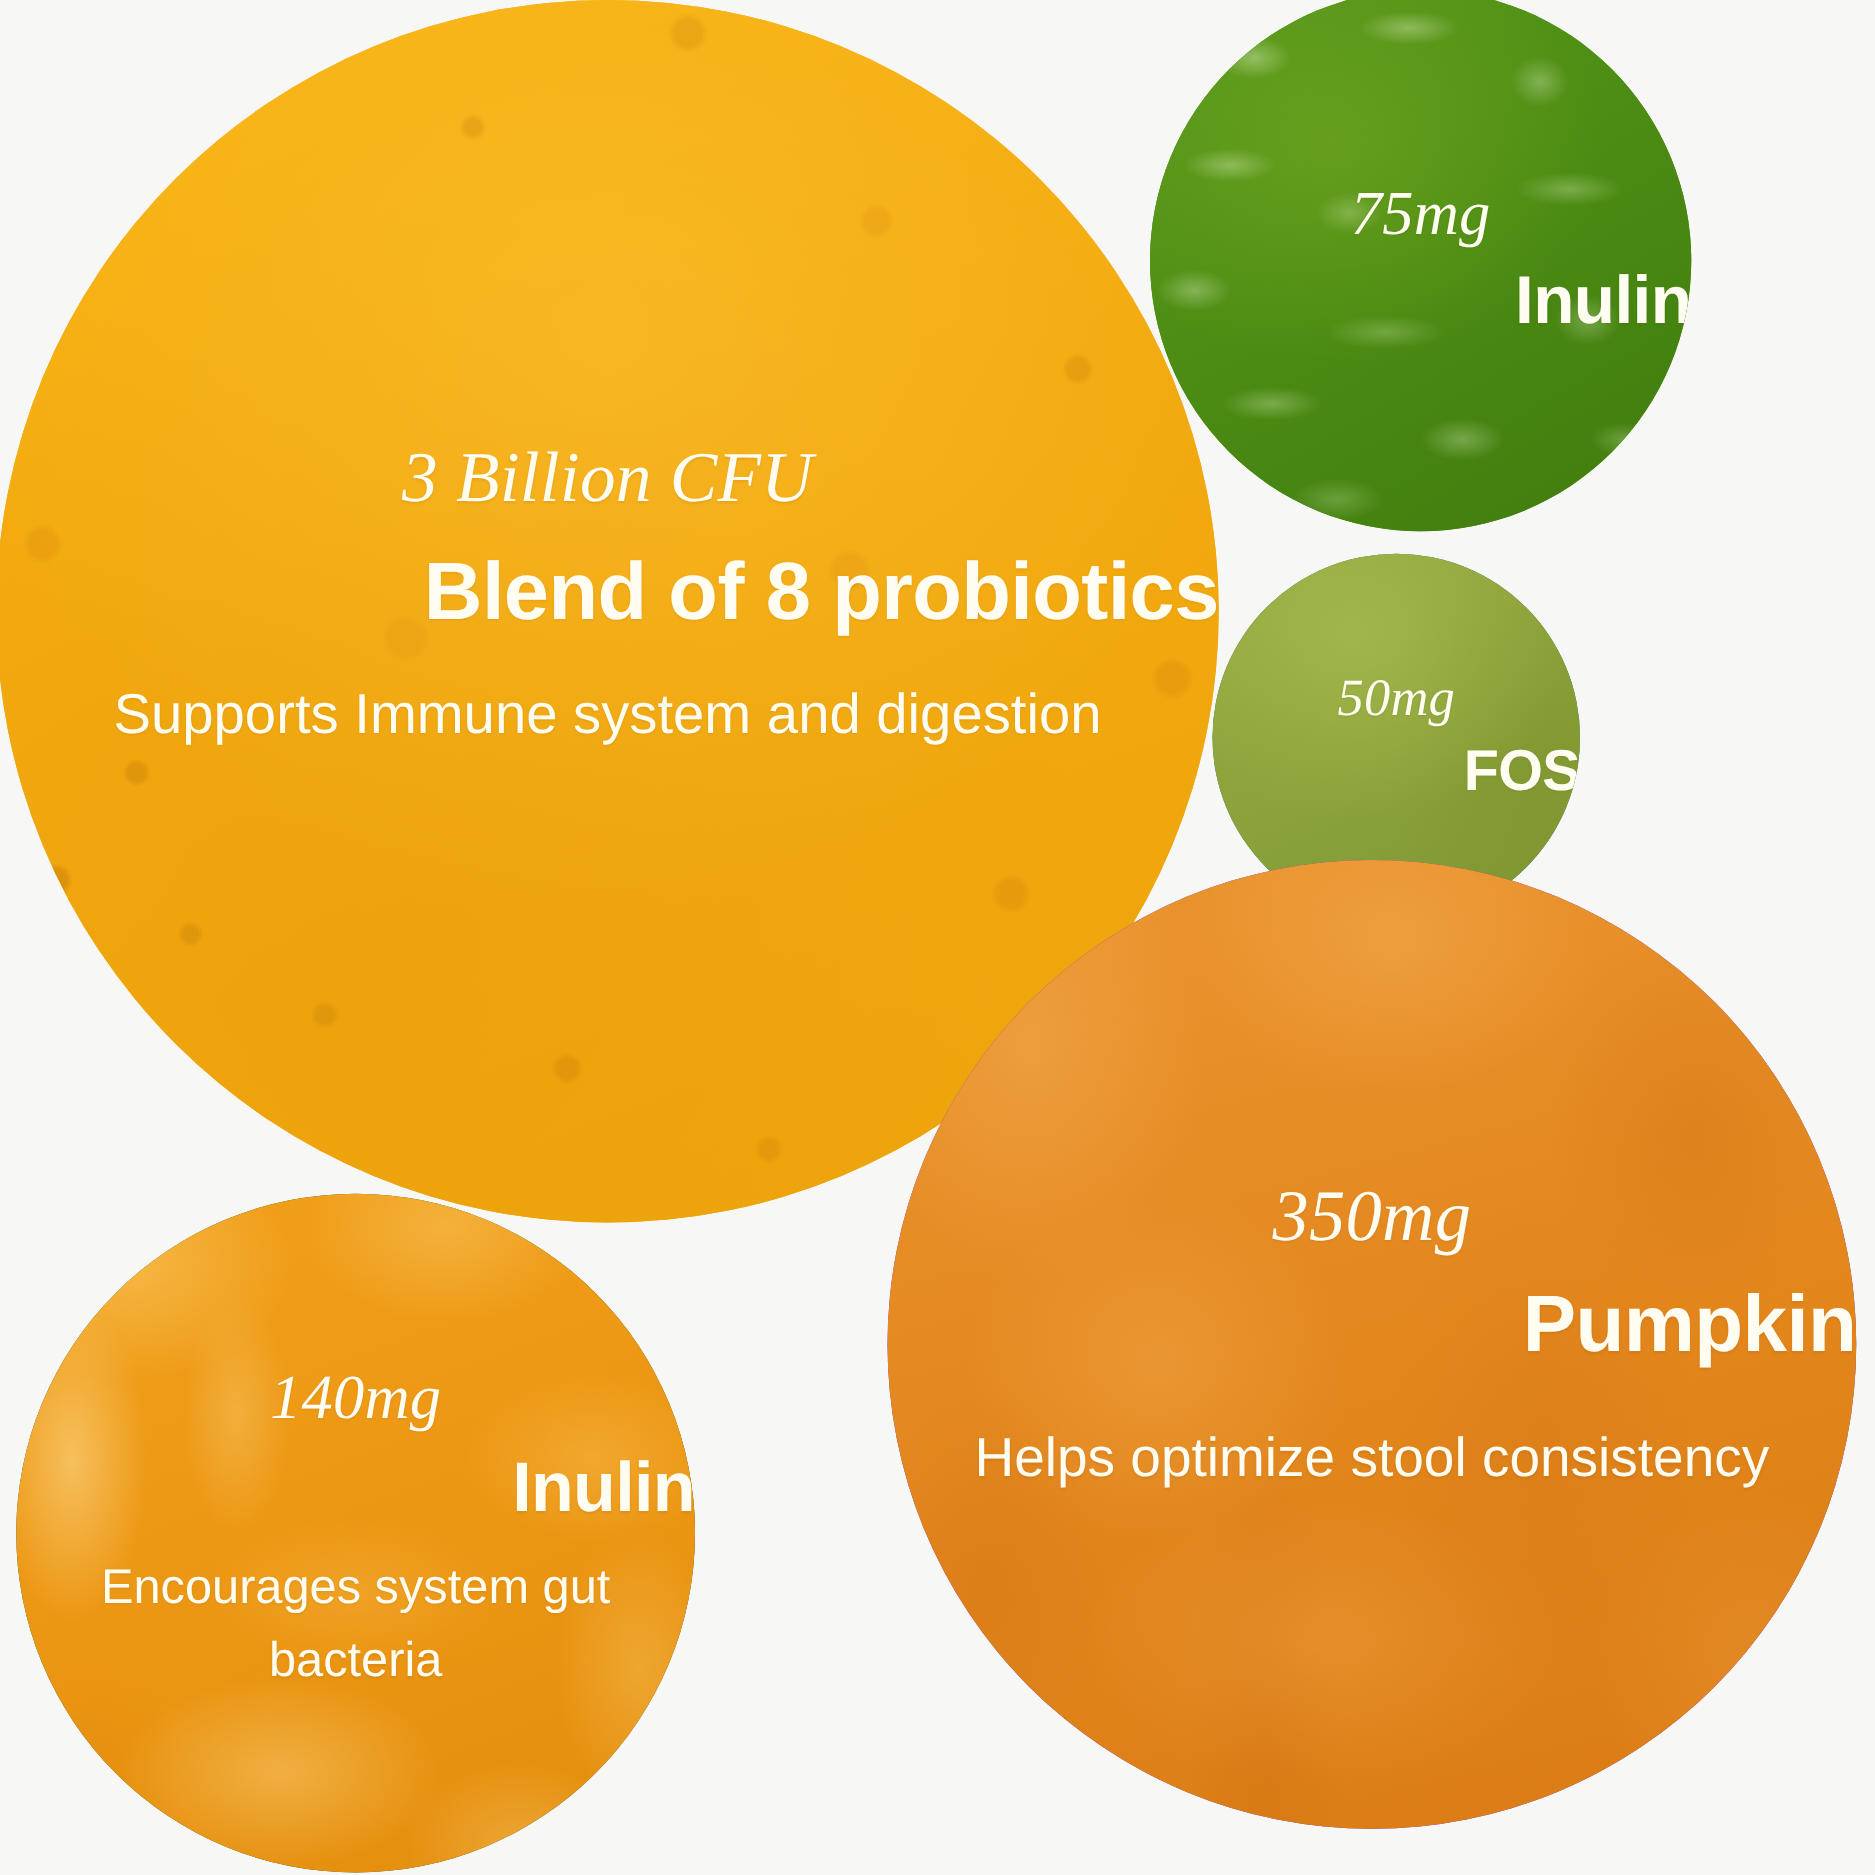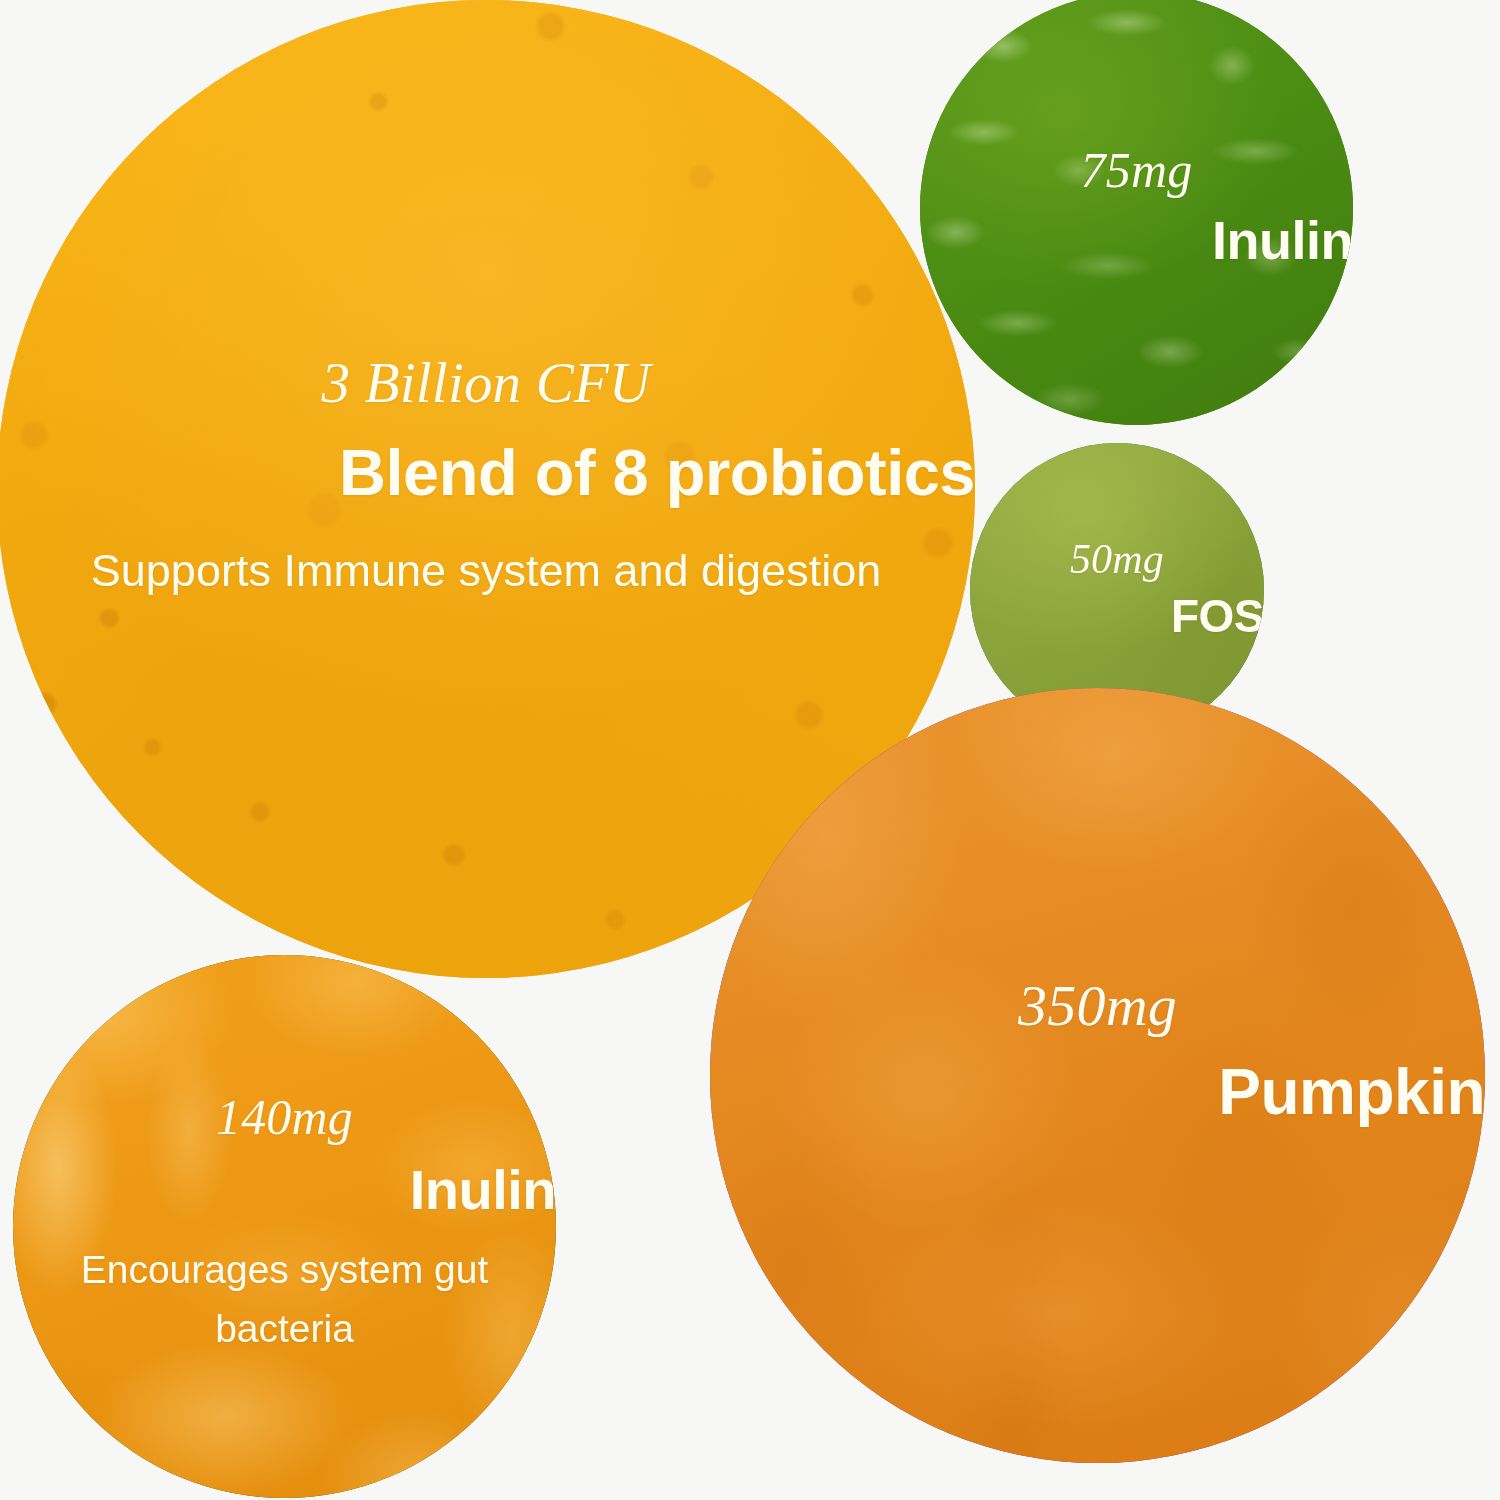--- a/index.html
+++ b/index.html
@@ -234,20 +234,21 @@
       <div class="amount">50mg</div>
       <div class="name">FOS</div>
     </div>
   </div>
 
   <div class="bubble" id="bubble-pumpkin">
     <div class="texture"></div>
     <div class="content">
       <div class="amount">350mg</div>
       <div class="name">Pumpkin</div>
+      <div class="desc">Helps optimize stool consistency</div>
     </div>
   </div>
 
   <div class="bubble" id="bubble-honey">
     <div class="texture"></div>
     <div class="content">
       <div class="amount">140mg</div>
       <div class="name">Inulin</div>
       <div class="desc">Encourages system gut bacteria</div>
     </div>

